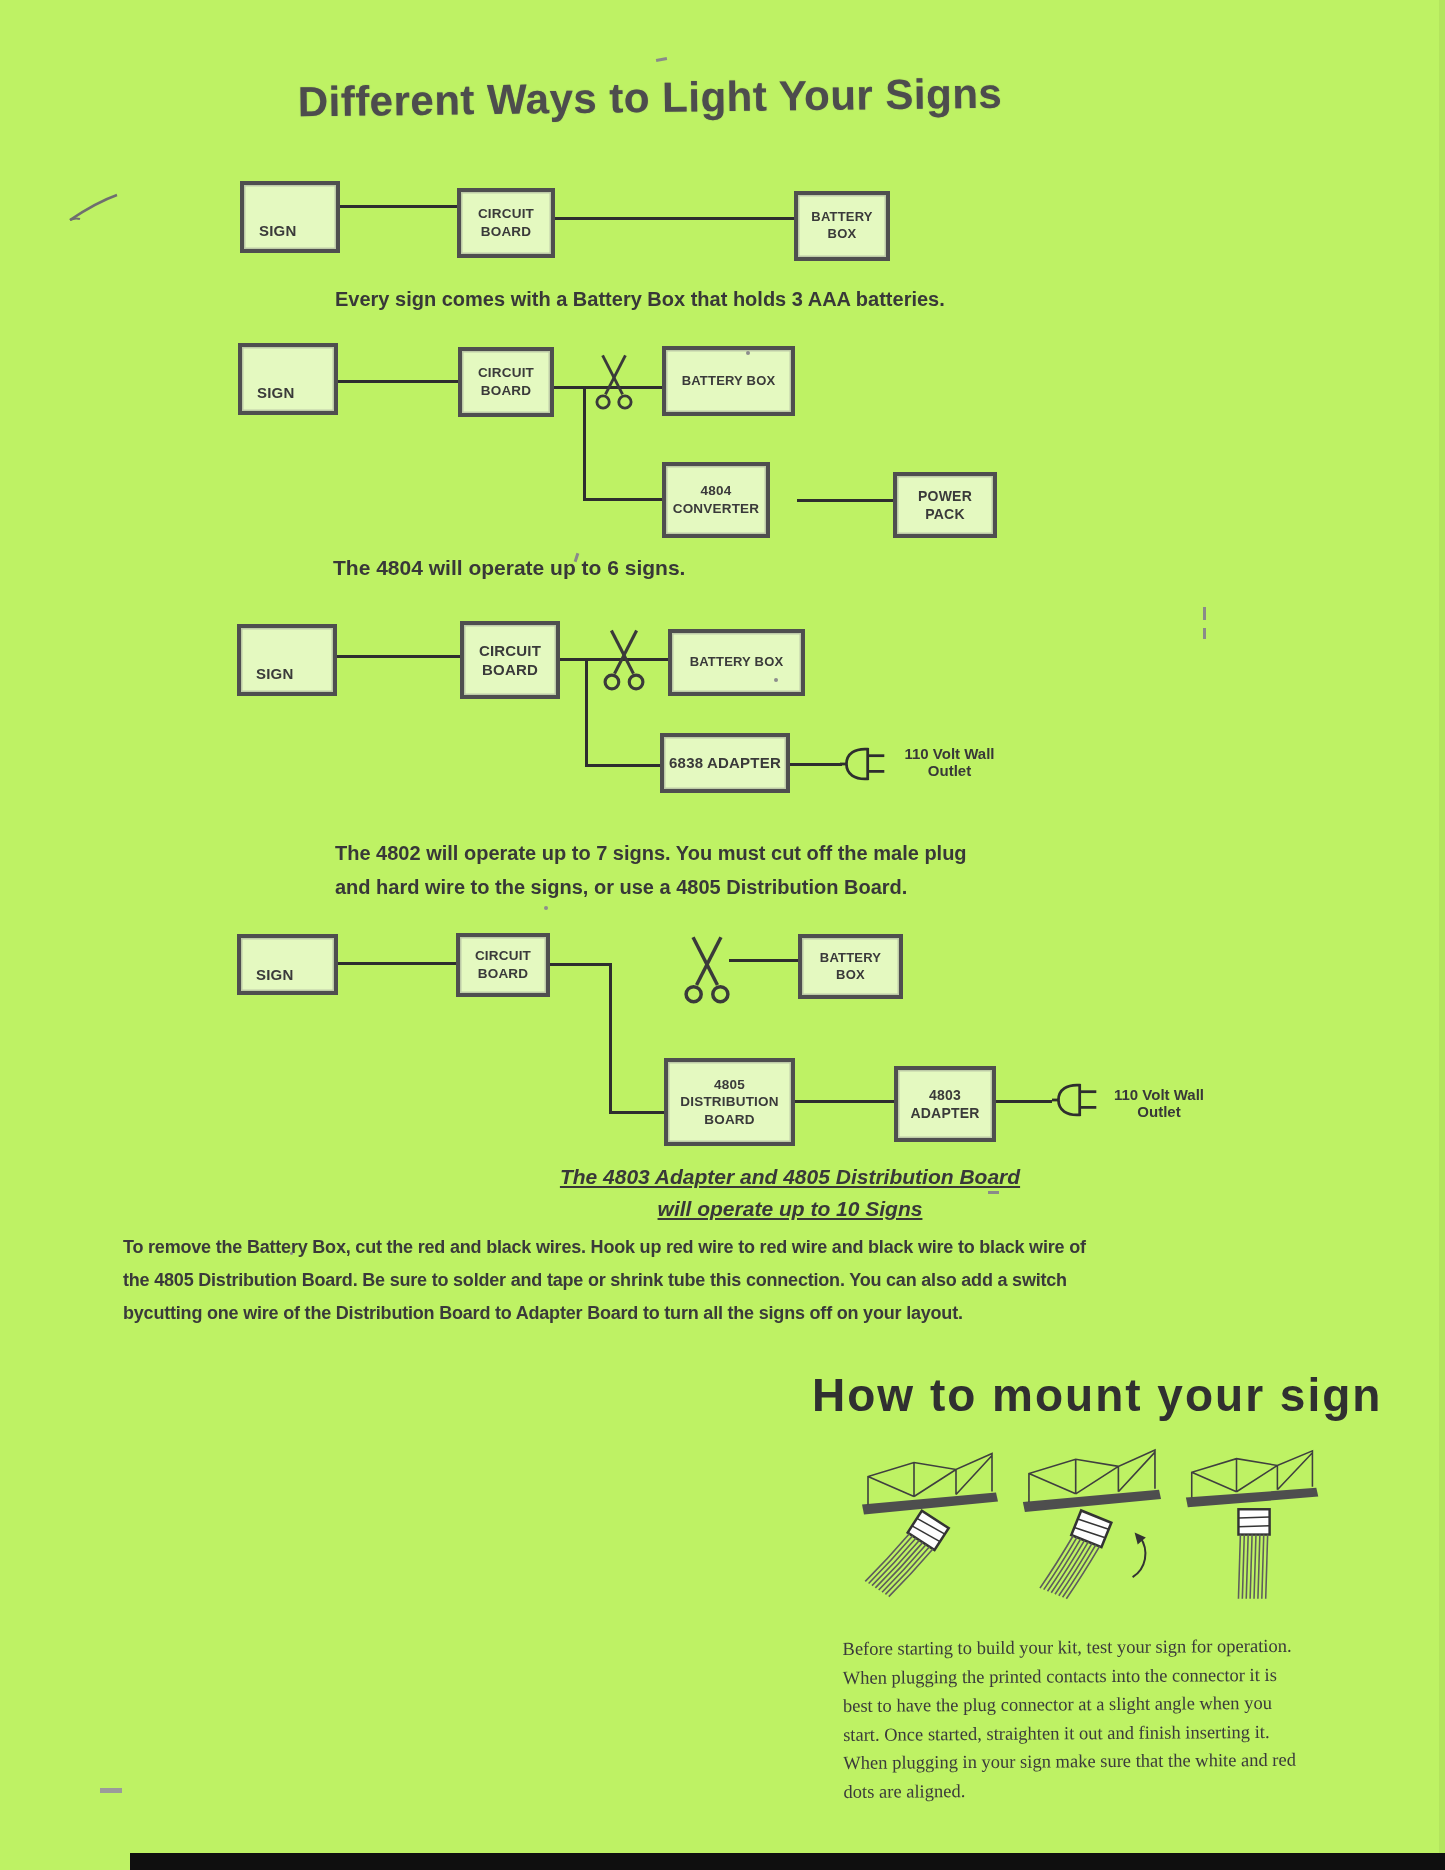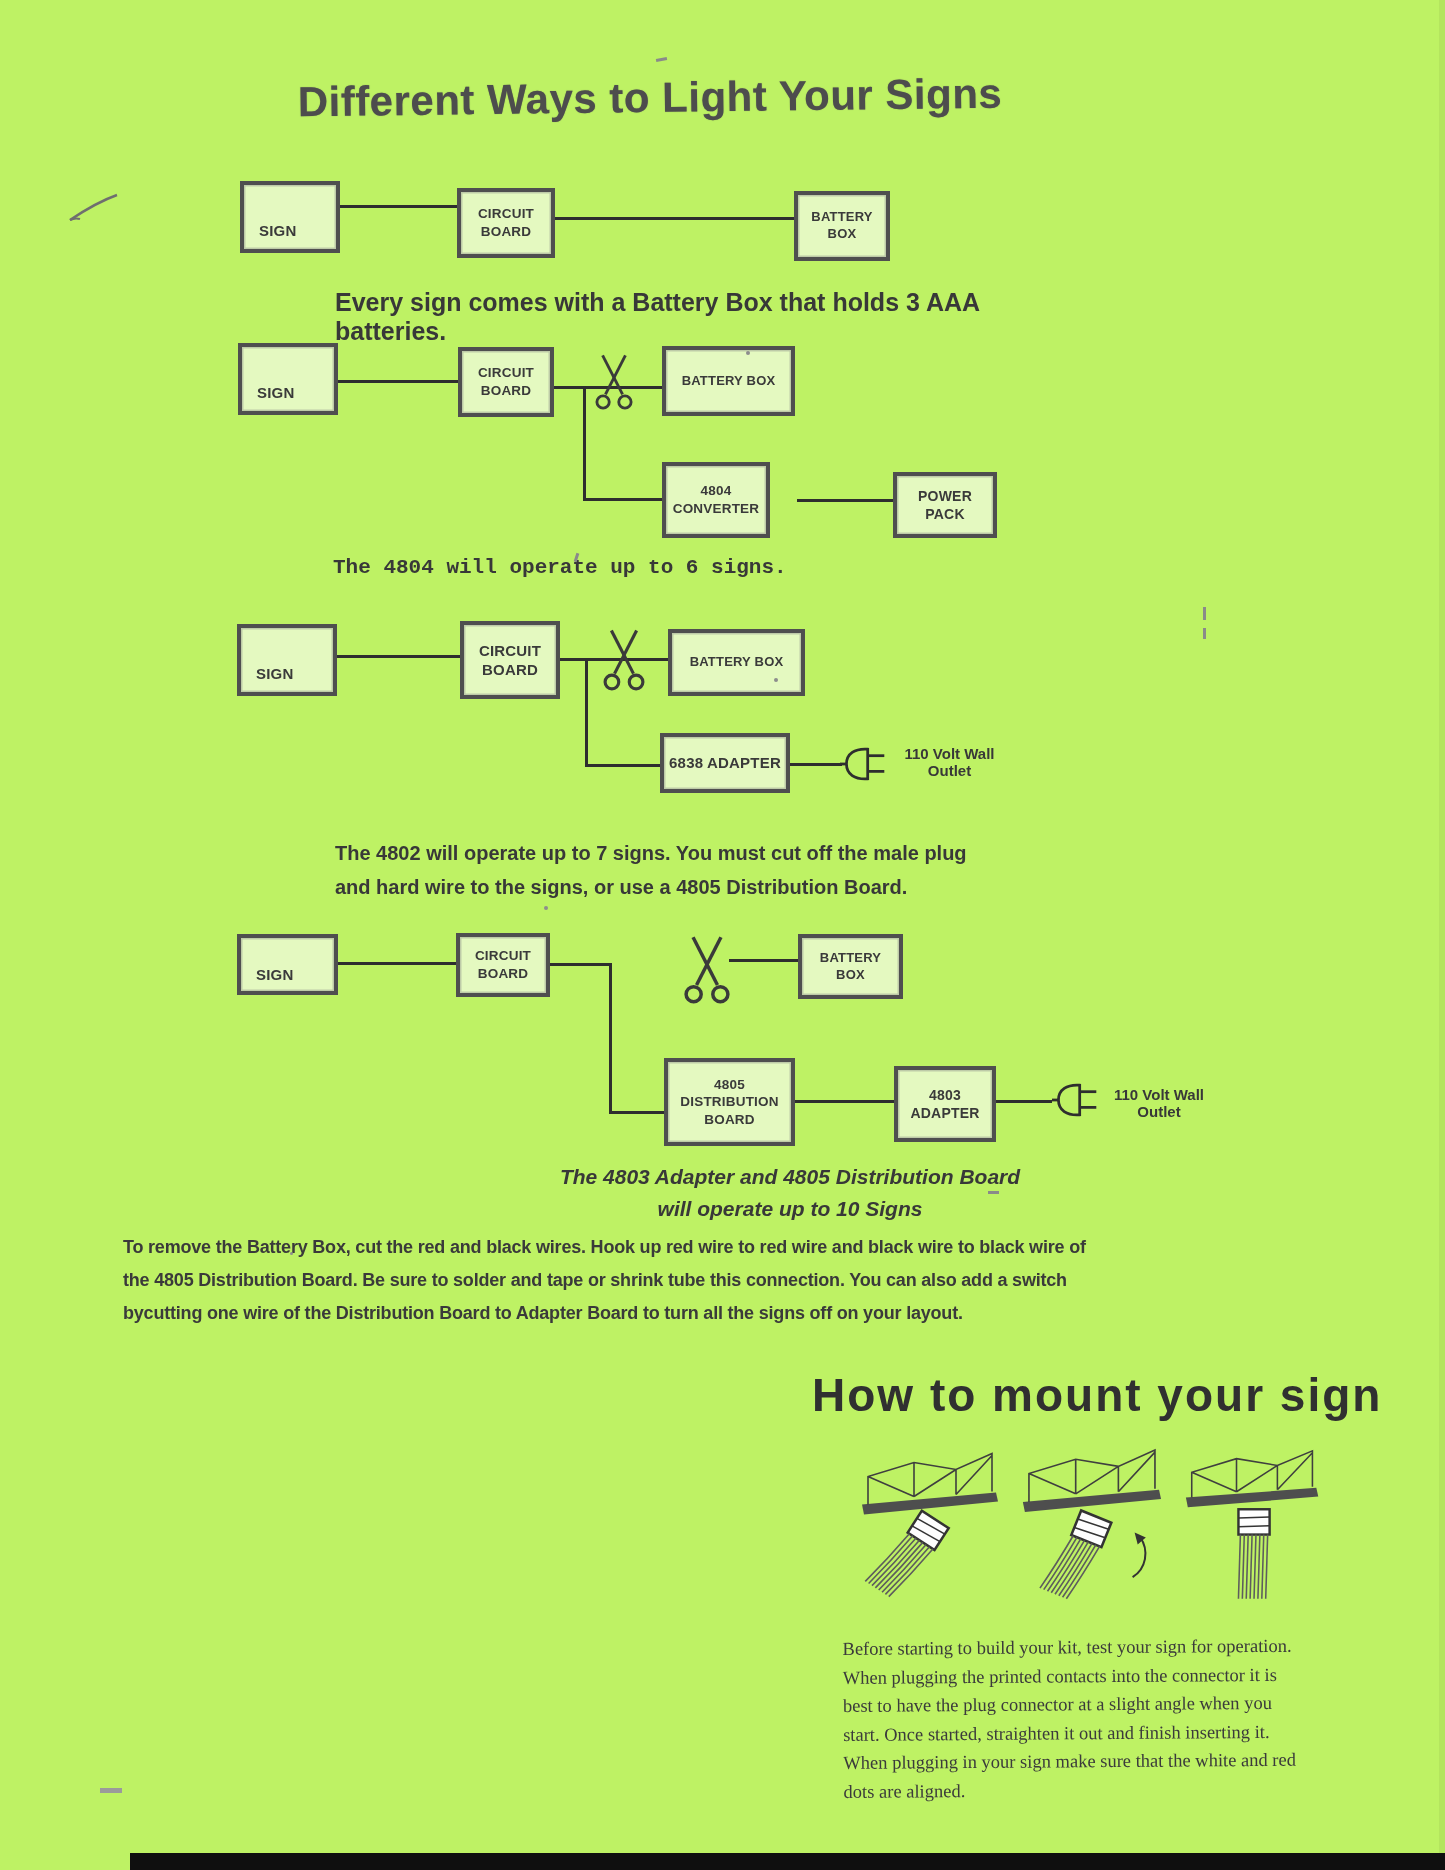--- a/index.html
+++ b/index.html
@@ -56,21 +56,21 @@
 
   <div class="title">Different Ways to Light Your Signs</div>
 
   <div class="box signlab" style="left:240px;top:181px;width:100px;height:72px;">SIGN</div>
   <div class="wire" style="left:340px;top:205px;width:117px;height:3px;"></div>
   <div class="box" style="left:457px;top:188px;width:98px;height:70px;">CIRCUIT
 BOARD</div>
   <div class="wire" style="left:555px;top:217px;width:239px;height:3px;"></div>
   <div class="box" style="left:794px;top:191px;width:96px;height:70px;font-size:13px;">BATTERY
 BOX</div>
-  <div class="cap" style="left:335px;top:288px;width:720px;font-size:25px;">Every sign comes with a Battery Box that holds 3 AAA batteries.</div>
+  <div class="cap" style="left:335px;top:288px;width:720px;font-size:20px;">Every sign comes with a Battery Box that holds 3 AAA batteries.</div>
 
   <div class="box signlab" style="left:238px;top:343px;width:100px;height:72px;">SIGN</div>
   <div class="wire" style="left:338px;top:380px;width:120px;height:3px;"></div>
   <div class="box" style="left:458px;top:347px;width:96px;height:70px;">CIRCUIT
 BOARD</div>
   <div class="wire" style="left:554px;top:386px;width:108px;height:3px;"></div>
   <div class="abs" style="left:595px;top:353px;">
     <svg width="38" height="60" viewBox="0 0 40 62">
       <line x1="8" y1="2" x2="29" y2="43" stroke="#3a3a3a" stroke-width="3"></line>
       <line x1="32" y1="2" x2="11" y2="43" stroke="#3a3a3a" stroke-width="3"></line>
@@ -79,21 +79,21 @@
     </svg>
   </div>
   <div class="box" style="left:662px;top:346px;width:133px;height:70px;font-size:13px;">BATTERY BOX</div>
   <div class="wire" style="left:583px;top:387px;width:3px;height:113px;"></div>
   <div class="wire" style="left:583px;top:498px;width:80px;height:3px;"></div>
   <div class="box" style="left:662px;top:462px;width:108px;height:76px;">4804
 CONVERTER</div>
   <div class="wire" style="left:797px;top:499px;width:96px;height:3px;"></div>
   <div class="box" style="left:893px;top:472px;width:104px;height:66px;font-size:14px;">POWER
 PACK</div>
-  <div class="cap" style="left:333px;top:556px;width:500px;font-size:21px;font-family:Liberation Mono, monospace;">The 4804 will operate up to 6 signs.</div>
+  <div class="cap" style="left:333px;top:556px;width:500px;font-size:21px;">The 4804 will operate up to 6 signs.</div>
 
   <div class="box signlab" style="left:237px;top:624px;width:100px;height:72px;">SIGN</div>
   <div class="wire" style="left:337px;top:655px;width:123px;height:3px;"></div>
   <div class="box" style="left:460px;top:621px;width:100px;height:78px;font-size:15px;">CIRCUIT
 BOARD</div>
   <div class="wire" style="left:560px;top:658px;width:108px;height:3px;"></div>
   <div class="abs" style="left:603px;top:628px;">
     <svg width="42" height="66" viewBox="0 0 40 62">
       <line x1="8" y1="2" x2="29" y2="43" stroke="#3a3a3a" stroke-width="3"></line>
       <line x1="32" y1="2" x2="11" y2="43" stroke="#3a3a3a" stroke-width="3"></line>
@@ -147,21 +147,21 @@
   <div class="abs" style="left:1052px;top:1077px;">
     <svg width="48" height="46" viewBox="0 0 52 44">
       <path d="M30,6 C16,5 7,11 7,22 C7,33 16,39 30,38 Z" fill="none" stroke="#2e2e2e" stroke-width="3"></path>
       <line x1="30" y1="13" x2="48" y2="13" stroke="#2e2e2e" stroke-width="3"></line>
       <line x1="30" y1="30" x2="48" y2="30" stroke="#2e2e2e" stroke-width="3"></line>
       <line x1="0" y1="22" x2="7" y2="22" stroke="#2e2e2e" stroke-width="3"></line>
     </svg>
   </div>
   <div class="cap" style="left:1100px;top:1086px;width:118px;font-size:15px;text-align:center;">110 Volt Wall
 Outlet</div>
-  <div class="cap ital" style="left:480px;top:1161px;width:620px;font-size:21px;line-height:32px;text-align:center;">The  4803  Adapter and 4805 Distribution Board
+  <div class="cap ital" style="left:480px;top:1161px;width:620px;font-size:21px;line-height:32px;text-align:center;text-decoration:underline;">The  4803  Adapter and 4805 Distribution Board
 will operate up to 10 Signs</div>
 
   <div class="note">To remove the Battery Box, cut the red and black wires. Hook up red wire to red wire and black wire to black wire of
 the 4805 Distribution Board. Be sure to solder and tape or shrink tube this connection. You can also add a switch
 bycutting one wire of the Distribution Board to Adapter Board to turn all the signs off on your layout.</div>
 
   <div class="mount-heading">How to mount your sign</div>
 
   <div class="mount-illus">
 

